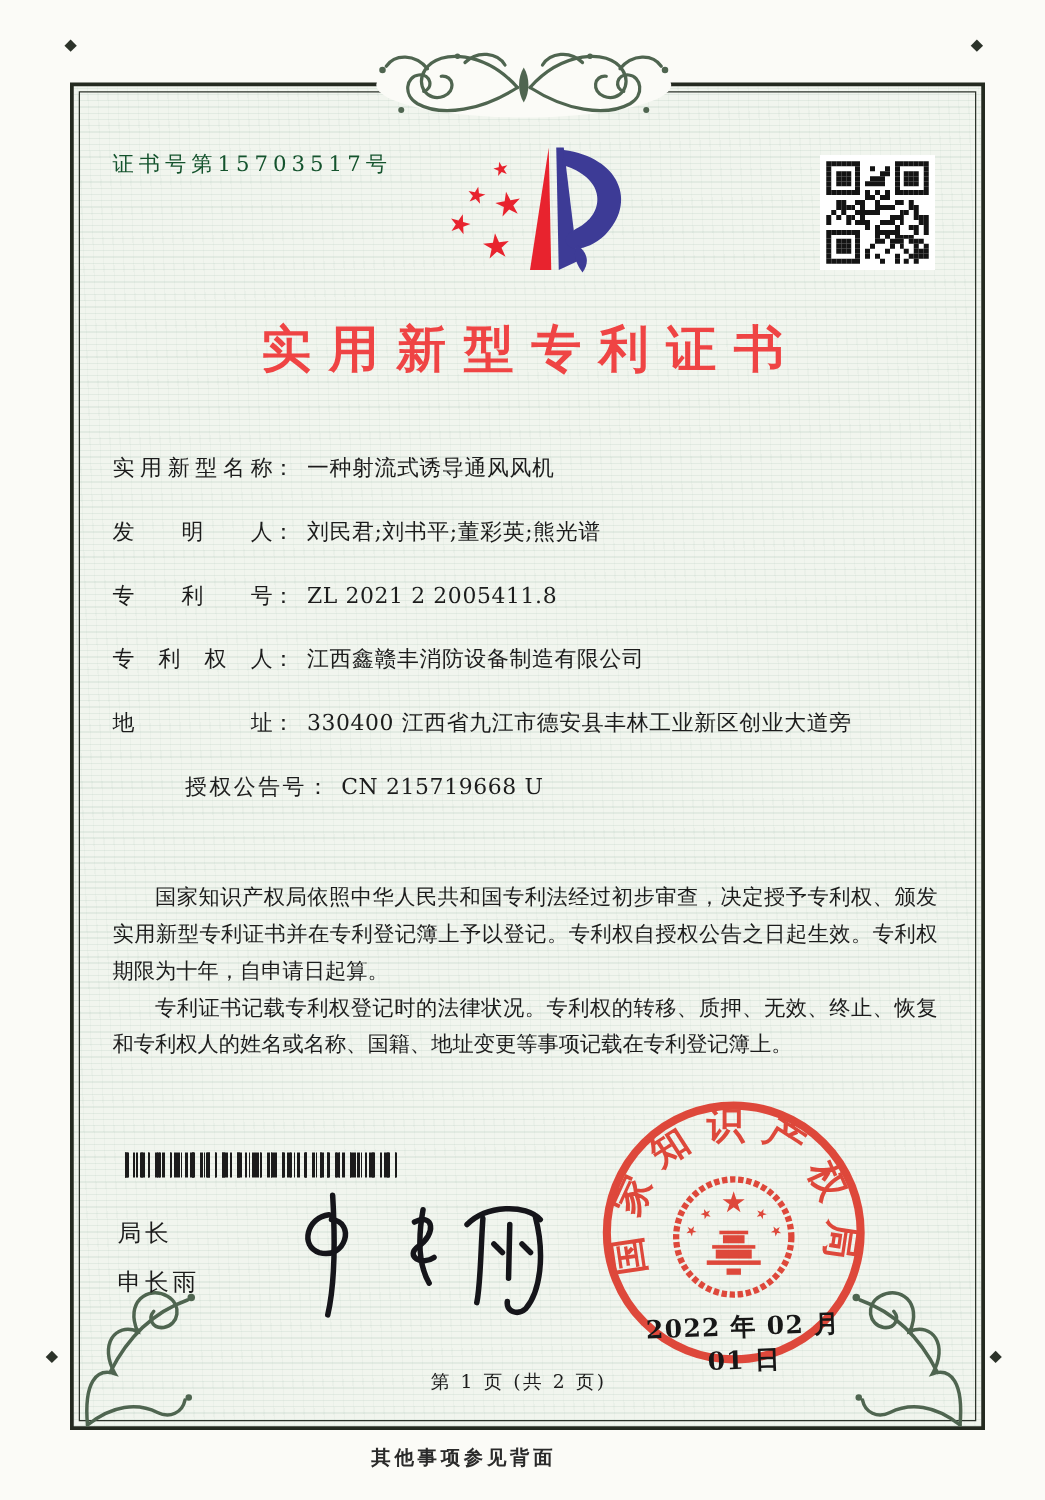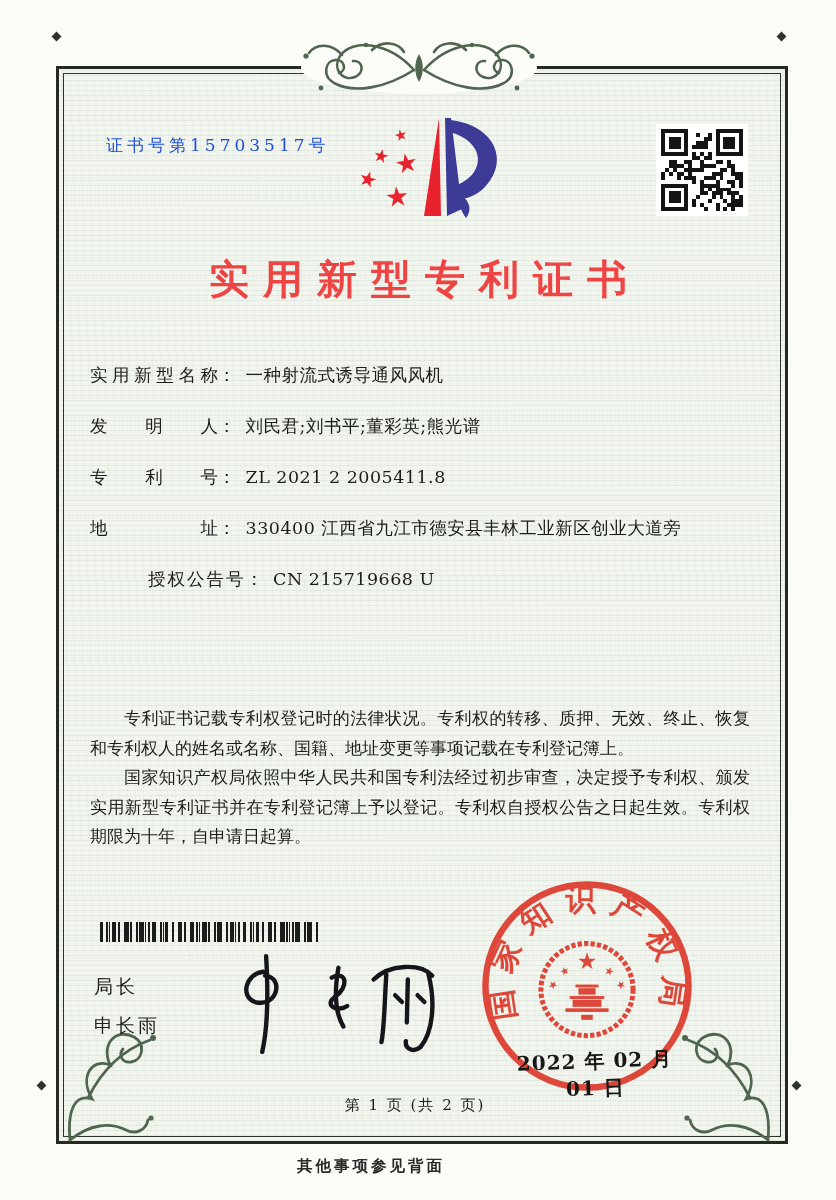--- a/index.html
+++ b/index.html
@@ -19,21 +19,21 @@
       repeating-linear-gradient(88deg,rgba(125,165,145,.06) 0 1px,transparent 1px 8px);
   }
   .frame::after{
     content:"";position:absolute;left:4px;top:4px;right:4px;bottom:4px;
     border:1px solid #2c332a;pointer-events:none;
   }
   .corner-dot{
     position:absolute;width:7px;height:7px;background:#2c332a;transform:rotate(45deg);
   }
   
-  .cert-no{position:absolute;left:90px;top:134px;font-size:17px;letter-spacing:4px;color:#1d4ed8;margin-left:16px;}
+  .cert-no{position:absolute;left:90px;top:120px;font-size:17px;letter-spacing:4px;color:#14532d;}
   .logo{position:absolute;left:338px;top:110px;width:172px;height:122px;}
   .qr{
     position:absolute;left:656px;top:124px;width:92px;height:92px;background:#fff;
     padding:5px;box-sizing:border-box;display:grid;
     grid-template-columns:repeat(21,1fr);grid-template-rows:repeat(21,1fr);
   }
   .qr div{width:100%;height:100%;}
   .q1{background:#141414;}
   .title{
     position:absolute;left:0;top:252px;width:100%;text-align:center;
@@ -588,32 +588,35 @@
   <div class="row">
     <span class="lbl">实用新型名称</span><span class="colon">：</span><span class="val">一种射流式诱导通风风机</span>
   </div>
   <div class="row">
     <span class="lbl">发明人</span><span class="colon">：</span><span class="val">刘民君;刘书平;董彩英;熊光谱</span>
   </div>
   <div class="row">
     <span class="lbl">专利号</span><span class="colon">：</span><span class="val">ZL 2021 2 2005411.8</span>
   </div>
   <div class="row">
+    <span class="lbl">专利权人</span><span class="colon">：</span><span class="val">江西鑫赣丰消防设备制造有限公司</span>
+  </div>
+  <div class="row">
     <span class="lbl">地址</span><span class="colon">：</span><span class="val">330400 江西省九江市德安县丰林工业新区创业大道旁</span>
   </div>
   <div class="row grant-row">
     <span class="grant-second">
       <span class="lbl2">授权公告号</span><span class="colon">：</span><span class="val">CN 215719668 U</span>
     </span>
   </div>
 </div>
 
 <div class="paras">
+  <p>国家知识产权局依照中华人民共和国专利法经过初步审查，决定授予专利权、颁发实用新型专利证书并在专利登记簿上予以登记。专利权自授权公告之日起生效。专利权期限为十年，自申请日起算。</p>
   <p>专利证书记载专利权登记时的法律状况。专利权的转移、质押、无效、终止、恢复和专利权人的姓名或名称、国籍、地址变更等事项记载在专利登记簿上。</p>
-  <p>国家知识产权局依照中华人民共和国专利法经过初步审查，决定授予专利权、颁发实用新型专利证书并在专利登记簿上予以登记。专利权自授权公告之日起生效。专利权期限为十年，自申请日起算。</p>
 </div>
 
 <div class="barcode"></div>
 
 <div class="director">
   <div>局长</div>
   <div>申长雨</div>
 </div>
 
 <svg class="signature" viewBox="0 0 220 110" fill="none" stroke="#15151a" stroke-width="4.5" stroke-linecap="round">

